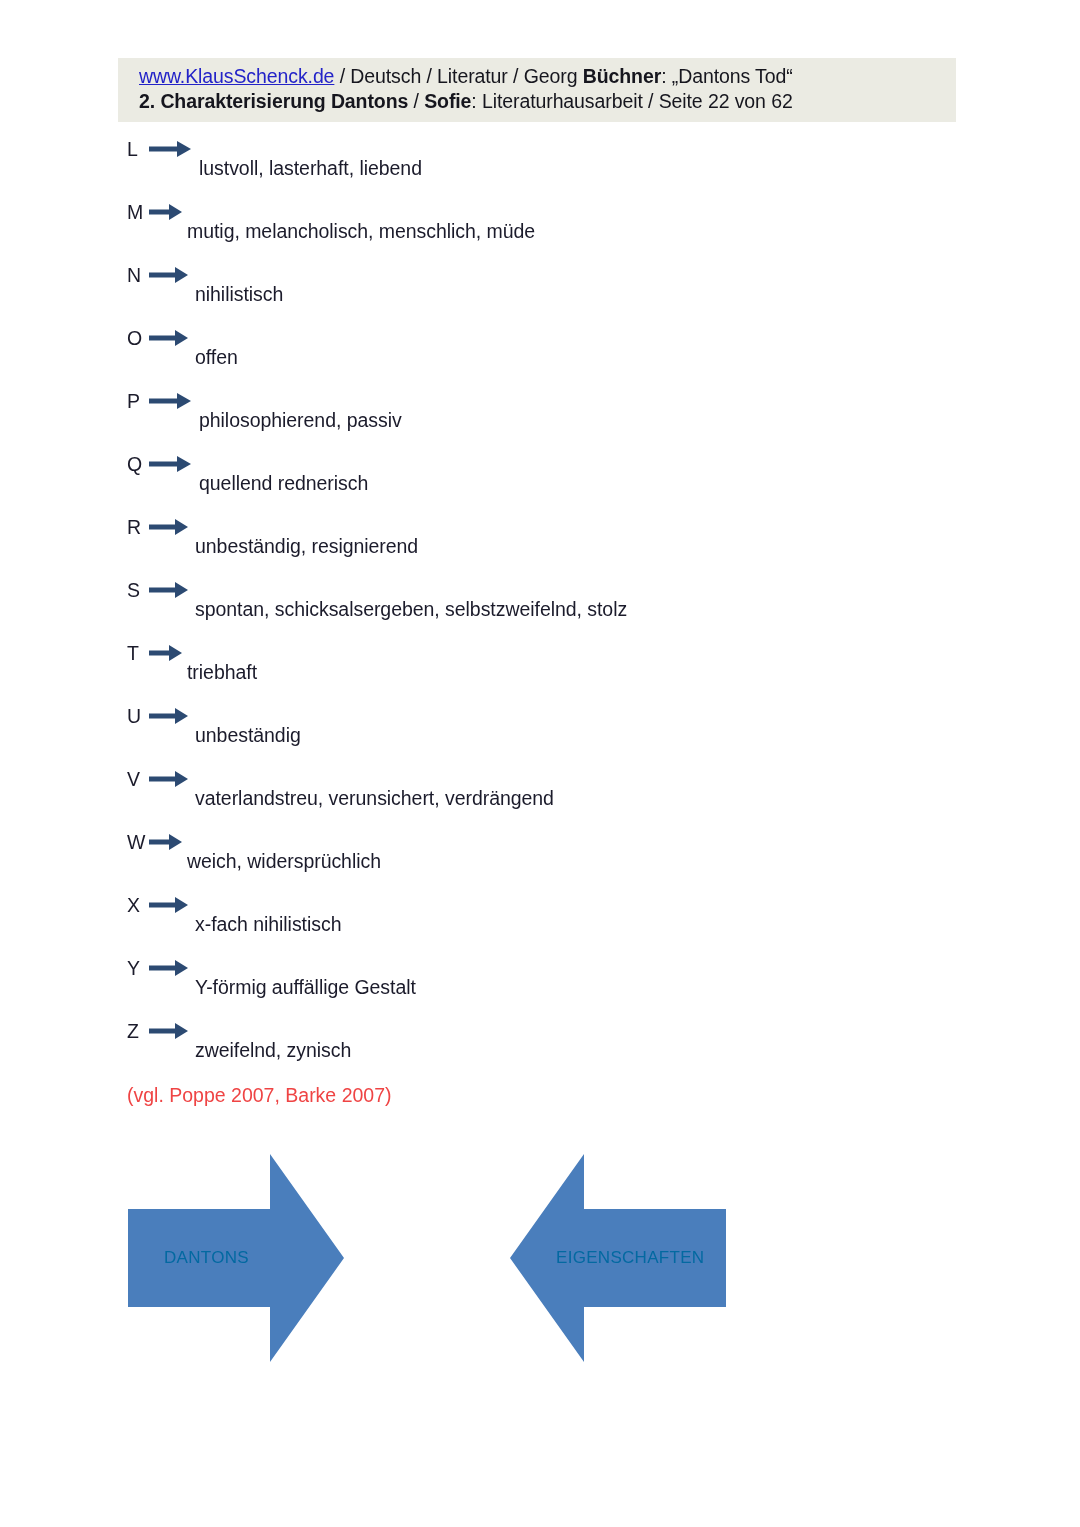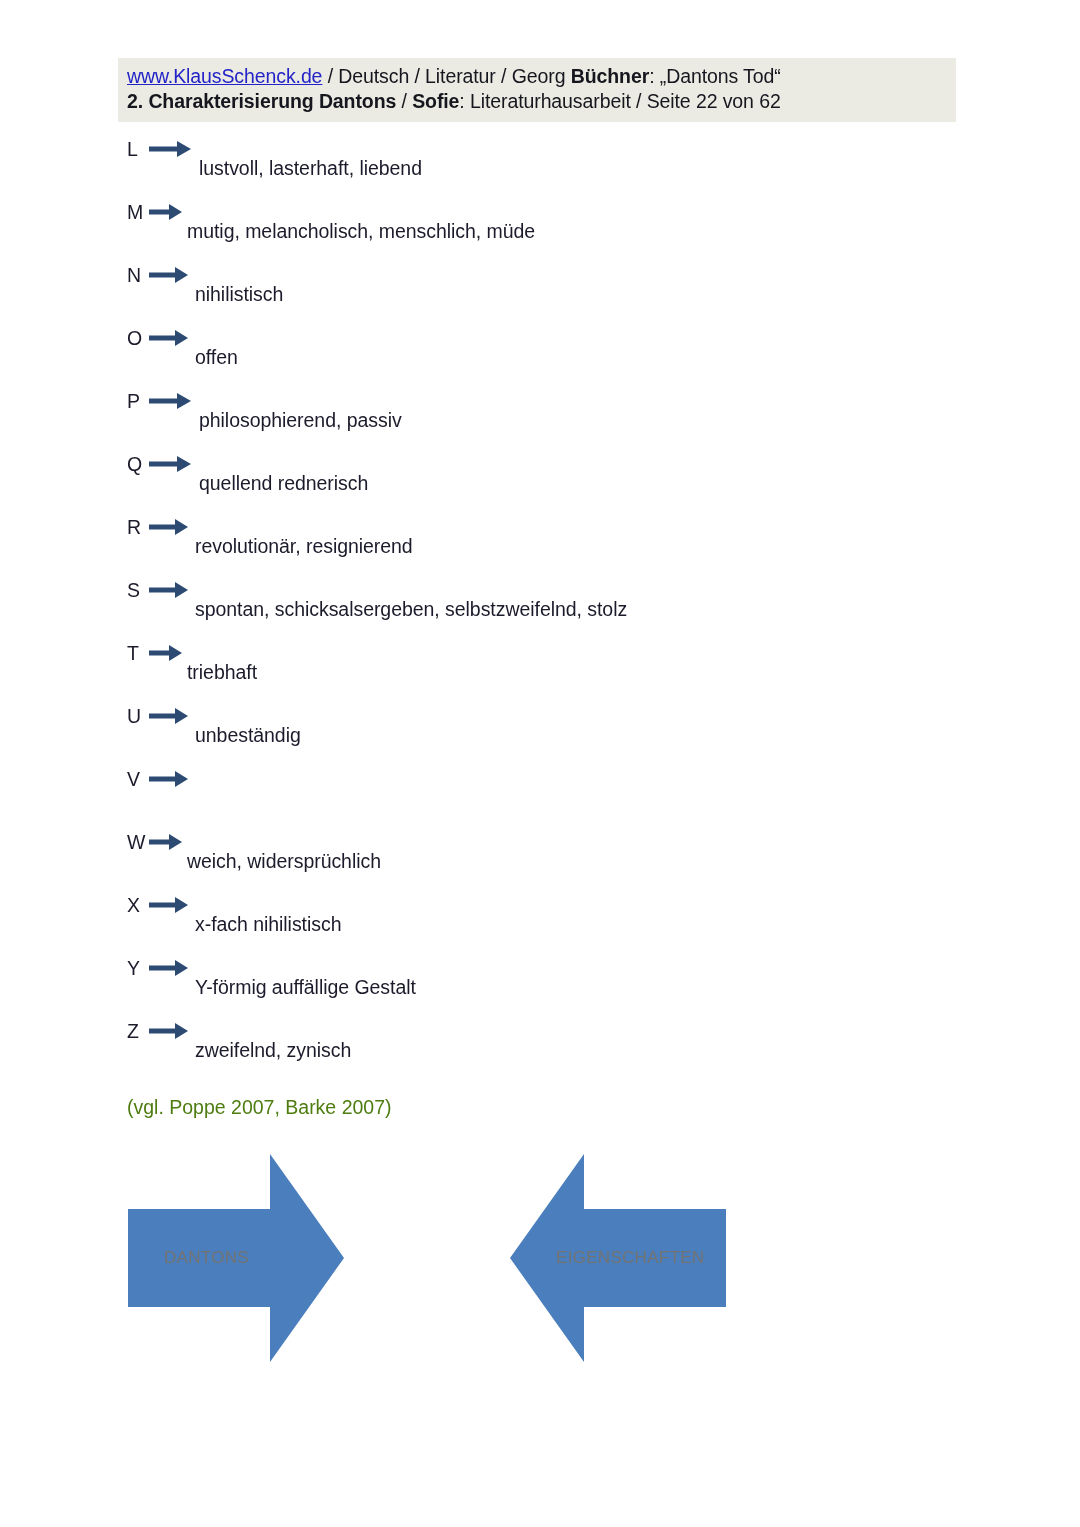--- a/index.html
+++ b/index.html
@@ -23,21 +23,21 @@
     overflow: hidden;
   }
 
   
   .header-band {
     position: absolute;
     left: 118px;
     top: 58px;
     width: 838px;
     background: #ebebe3;
-    padding: 6px 0 8px 9px;
+    padding: 6px 0 8px 21px;
     box-sizing: border-box;
   }
   .header-line {
     font-size: 19.5px;
     line-height: 25px;
     color: #16161e;
     white-space: nowrap;
     letter-spacing: -0.1px;
   }
   .header-link {
@@ -90,23 +90,22 @@
   .gap-mid   { width: 44px; }
   .gap-tight { width: 36px; }
 
   
   .citation {
     position: absolute;
     left: 127px;
     top: 1082px;
     font-size: 19.5px;
     line-height: 26px;
-    color: #4d7c0f;
+    color: #ef4444;
     white-space: nowrap;
-    margin-top: 12px;
   }
 
   
   .arrow-block {
     position: absolute;
   }
   #arrow-right-block {
     left: 126px;
     top: 1152px;
     width: 220px;
@@ -117,21 +116,21 @@
     top: 1152px;
     width: 220px;
     height: 212px;
   }
   .arrow-block svg {
     position: absolute;
     left: 0; top: 0;
   }
   .arrow-label {
     position: absolute;
-    color: #737373;
+    color: #0369a1;
     font-size: 17px;
     letter-spacing: 0.3px;
     white-space: nowrap;
     line-height: 20px;
   }
   #label-dantons {
     left: 38px;
     top: 96px;
   }
   #label-eigenschaften {
@@ -216,21 +215,21 @@
       <span class="abc-text">quellend rednerisch</span>
     </div>
 
     <div class="abc-row">
       <span class="abc-letter">R</span>
       <span class="arrow-glyph gap-mid">
         <svg width="44" height="26" viewBox="0 0 44 26">
             <path d="M0 10.5 H26 V5 L39 13 L26 21 V15.5 H0 Z" fill="#2c4a72"></path>
           </svg>
       </span>
-      <span class="abc-text">revolutionär, resignierend</span>
+      <span class="abc-text">unbeständig, resignierend</span>
     </div>
 
     <div class="abc-row">
       <span class="abc-letter">S</span>
       <span class="arrow-glyph gap-mid">
         <svg width="44" height="26" viewBox="0 0 44 26">
             <path d="M0 10.5 H26 V5 L39 13 L26 21 V15.5 H0 Z" fill="#2c4a72"></path>
           </svg>
       </span>
       <span class="abc-text">spontan, schicksalsergeben, selbstzweifelnd, stolz</span>
@@ -256,20 +255,21 @@
       <span class="abc-text">unbeständig</span>
     </div>
 
     <div class="abc-row">
       <span class="abc-letter">V</span>
       <span class="arrow-glyph gap-mid">
         <svg width="44" height="26" viewBox="0 0 44 26">
             <path d="M0 10.5 H26 V5 L39 13 L26 21 V15.5 H0 Z" fill="#2c4a72"></path>
           </svg>
       </span>
+      <span class="abc-text">vaterlandstreu, verunsichert, verdrängend</span>
     </div>
 
     <div class="abc-row">
       <span class="abc-letter">W</span>
       <span class="arrow-glyph gap-tight">
         <svg width="36" height="26" viewBox="0 0 36 26">
             <path d="M0 10.5 H20 V5 L33 13 L20 21 V15.5 H0 Z" fill="#2c4a72"></path>
           </svg>
       </span>
       <span class="abc-text">weich, widersprüchlich</span>

